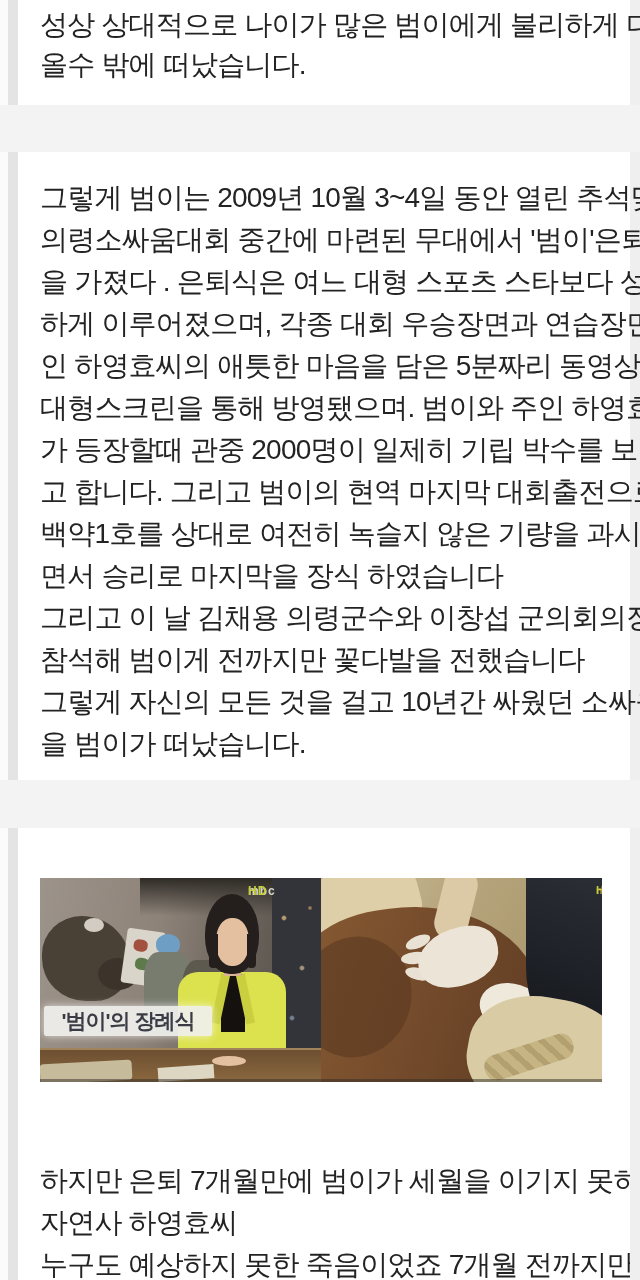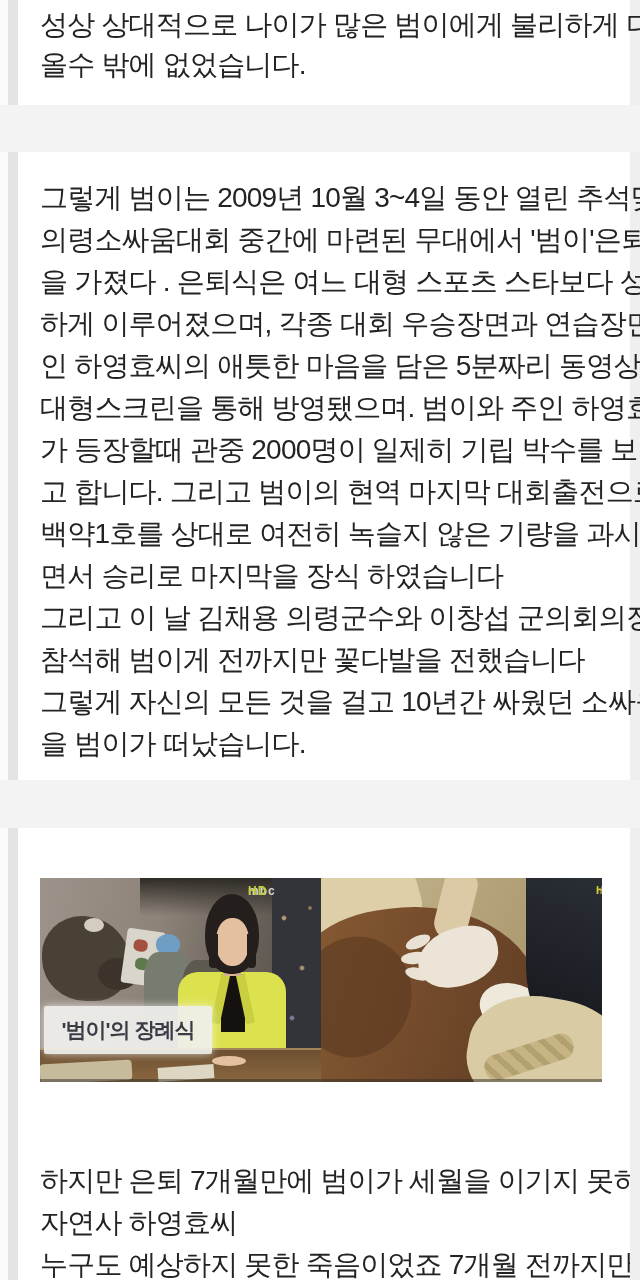--- a/index.html
+++ b/index.html
@@ -56,21 +56,21 @@
   .lf-lapel-r{left:201px;top:96px;width:9px;height:50px;background:#c9cf3f;transform:rotate(-12deg);}
   .lf-neck{left:184px;top:80px;width:17px;height:18px;background:#d9b493;}
   .lf-hair{left:165px;top:16px;width:54px;height:80px;background:#241f1c;border-radius:50% 50% 46% 46%;}
   .lf-face{left:176px;top:40px;width:33px;height:48px;background:#e4c0a0;border-radius:46%;}
   .lf-hairside-l{left:169px;top:56px;width:9px;height:34px;background:#241f1c;border-radius:0 0 4px 4px;}
   .lf-hairside-r{left:207px;top:56px;width:9px;height:34px;background:#241f1c;border-radius:0 0 4px 4px;}
   .lf-desk{left:0;top:170px;width:281px;height:34px;background:linear-gradient(#6d4f31,#8a683f);border-top:2px solid #a3845a;box-sizing:border-box;}
   .lf-papers{left:0;top:184px;width:92px;height:20px;background:#c6bb9a;border-radius:4px;transform:rotate(-3deg);}
   .lf-sheet{left:118px;top:188px;width:56px;height:14px;background:#ddd6c2;transform:rotate(-4deg);}
   .lf-hands{left:172px;top:178px;width:34px;height:10px;background:#e3c0a0;border-radius:50%;}
-  .lf-caption{left:4px;top:128px;width:168px;height:48px;background:rgba(240,240,237,.93);border-radius:2px;
+  .lf-caption{left:4px;top:128px;width:168px;height:30px;background:rgba(240,240,237,.93);border-radius:2px;
     display:flex;align-items:center;justify-content:center;
     font-size:21px;font-weight:bold;color:var(--caption-text,#3b3b46);letter-spacing:-1px;
     box-shadow:0 0 8px rgba(255,255,255,.7);}
   .lf-logo{left:208px;top:6px;font-size:12px;font-weight:bold;letter-spacing:1px;color:#d6d5cd;}
   .logo-hd{color:var(--logo-hd,#c3cf35);text-align:center;}
   
   .rf-base{left:0;top:0;width:281px;height:204px;background:linear-gradient(120deg,#cdbf99 0%,#b7a67e 35%,#a08a5f 100%);}
   .rf-cloth-tl{left:-12px;top:-14px;width:112px;height:82px;background:#decfa9;border-radius:40%;transform:rotate(-15deg);}
   .rf-bull{left:-32px;top:28px;width:252px;height:192px;background:linear-gradient(115deg,#8a5c33,#70482a 60%,#5e3c22);border-radius:40% 55% 45% 40%;transform:rotate(-8deg);}
   .rf-bull-dark{left:-22px;top:58px;width:112px;height:122px;background:#5a3820;border-radius:50%;transform:rotate(20deg);opacity:.6;}
@@ -89,21 +89,21 @@
   .ph-bottom{position:absolute;left:0;bottom:0;width:100%;height:3px;background:rgba(50,46,40,.5);}
 </style>
 </head>
 <body>
 
 <div>
 
   <section class="card card1">
     <div class="text">
         <div class="tline">성상 상대적으로 나이가 많은 범이에게 불리하게 다가</div>
-        <div class="tline">올수 밖에 없었습니다.</div>
+        <div class="tline">올수 밖에 떠났습니다.</div>
       </div>
   </section>
 
   <div class="gap g1"></div>
 
   <section class="card card2">
     <div class="text">
         <div class="tline">그렇게 범이는 2009년 10월 3~4일 동안 열린 추석맞이</div>
         <div class="tline">의령소싸움대회 중간에 마련된 무대에서 '범이'은퇴식</div>
         <div class="tline">을 가졌다 . 은퇴식은 여느 대형 스포츠 스타보다 성대</div>

